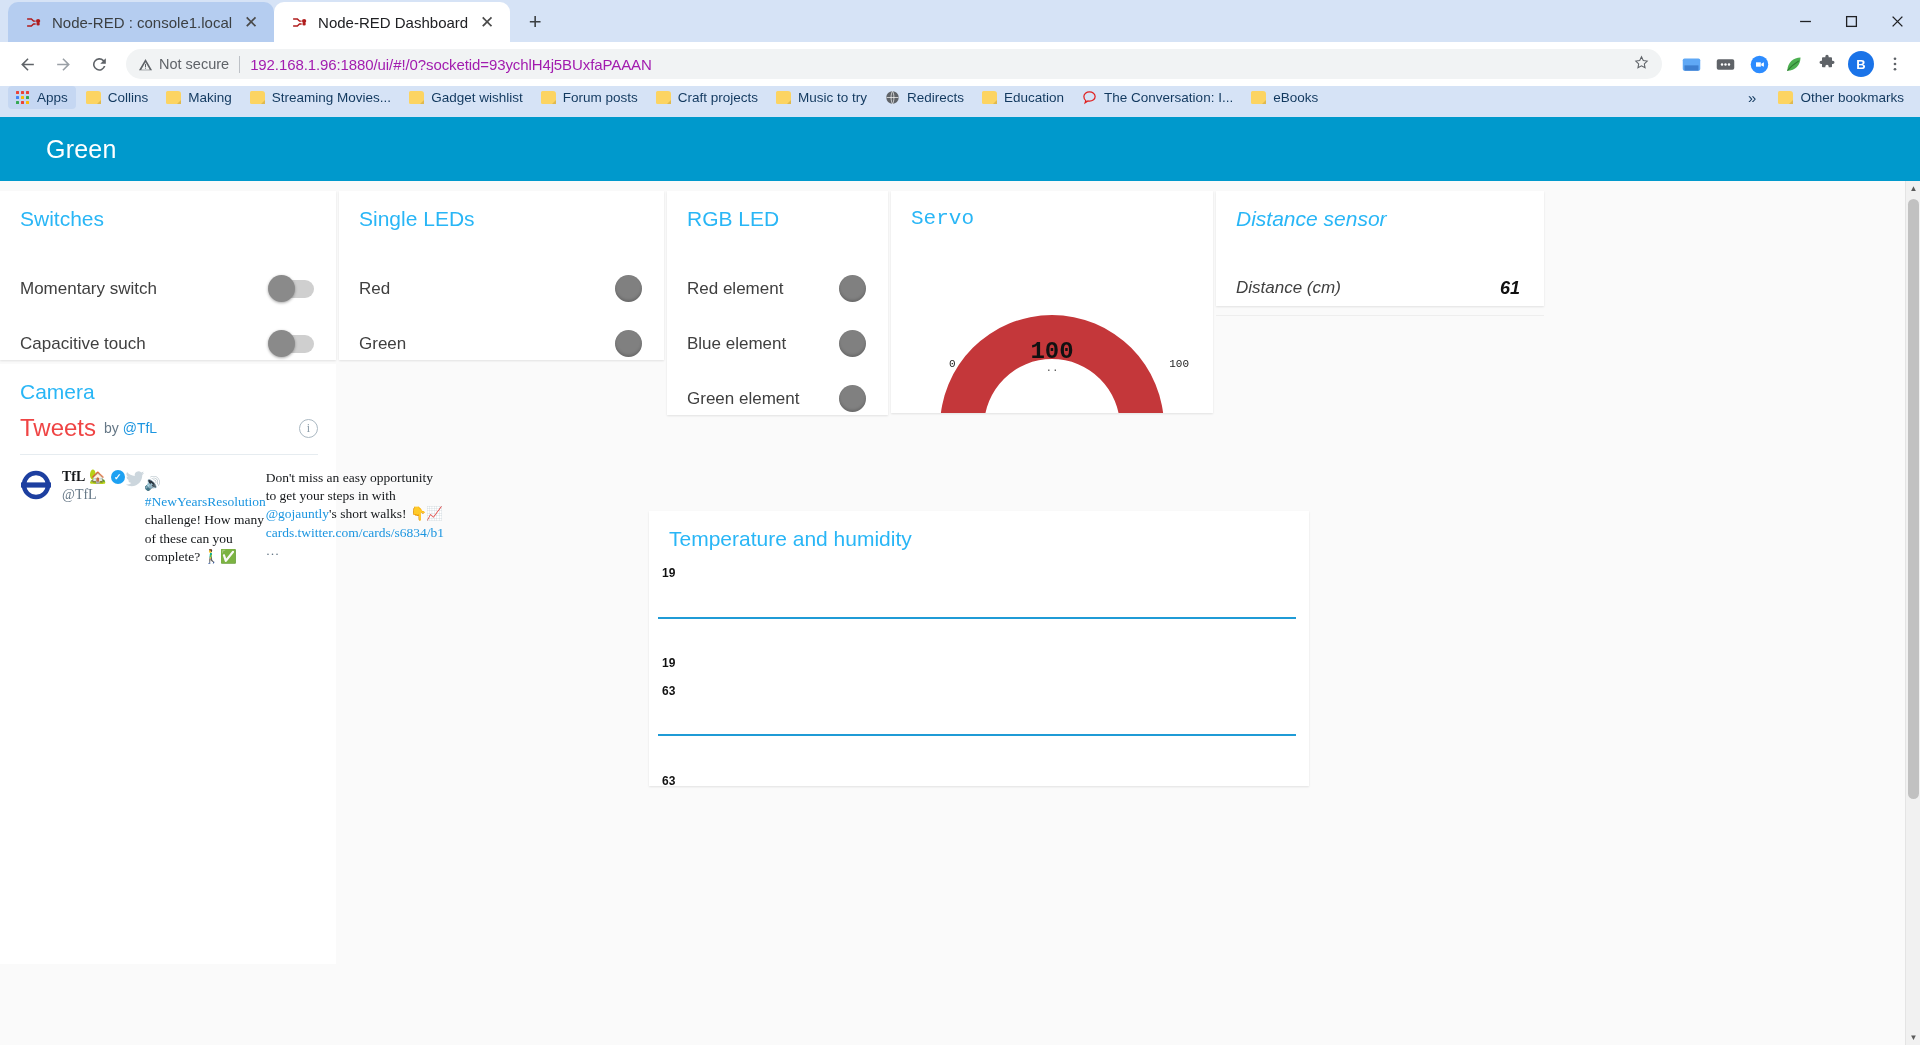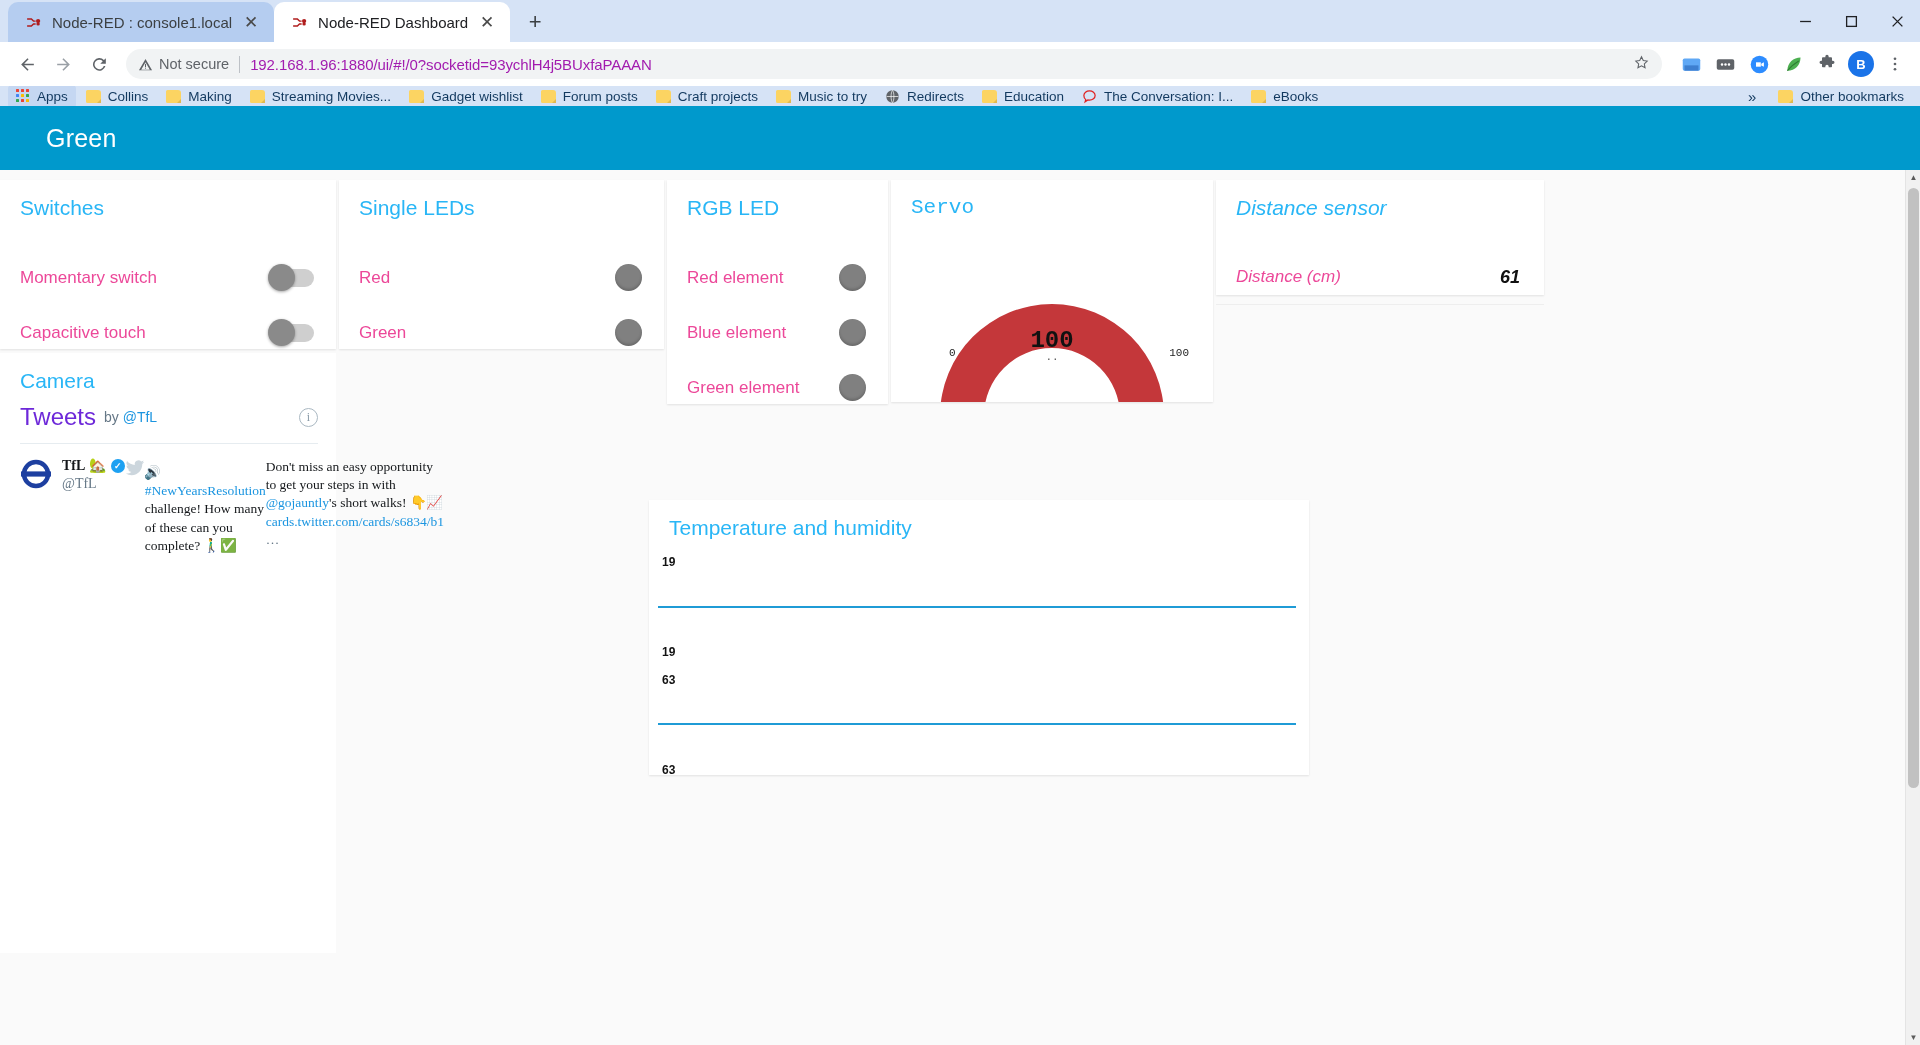--- a/index.html
+++ b/index.html
@@ -101,24 +101,24 @@
   .tb-icons { display: flex; align-items: center; gap: 4px; padding-left: 4px; }
   .tb-icon { width: 30px; height: 30px; display: flex; align-items: center; justify-content: center; }
   .avatar-btn {
     width: 26px; height: 26px; border-radius: 50%;
     background: #1a73e8; color: #fff;
     display: flex; align-items: center; justify-content: center;
     font-size: 13px; font-weight: bold;
   }
 
   .bookmarkbar {
-    height: 20px;
+    height: 31px;
     background: #d6e3f6;
     display: flex;
-    align-items: center;
+    align-items: flex-start;
     padding: 0 8px;
     font-size: 13.5px;
     color: #1f3a5f;
     gap: 2px;
     overflow: hidden;
     white-space: nowrap;
   }
   .bm {
     display: flex; align-items: center; gap: 7px;
     padding: 4px 8px; border-radius: 4px;
@@ -175,21 +175,21 @@
     font-weight: 400;
     padding: 16px 0 0 20px;
   }
   .row-item {
     display: flex;
     align-items: center;
     justify-content: space-between;
     padding: 0 22px 0 20px;
     height: 55px;
   }
-  .row-label { font-size: 17px; color: #ec4899; font-weight: 400; }
+  .row-label { font-size: 17px; color: #404040; font-weight: 400; }
 
   
   .toggle {
     width: 44px; height: 18px; border-radius: 9px;
     background: #cfcfcf; position: relative; flex: 0 0 44px;
   }
   .toggle .knob {
     position: absolute; left: -2px; top: -5px;
     width: 27px; height: 27px; border-radius: 50%;
     background: #8a8a8a;
@@ -236,21 +236,21 @@
     position: absolute; height: 2px; background: #1F9BD6;
   }
 
   
   .tw-wrap { padding: 10px 18px 0 20px; }
   .tw-head {
     display: flex; align-items: center;
     padding-bottom: 12px;
     border-bottom: 1px solid #e6ecf0;
   }
-  .tw-title { font-size: 24px; color: #6d28d9; font-weight: 400; }
+  .tw-title { font-size: 24px; color: #ef4444; font-weight: 400; }
   .tw-by { font-size: 14px; color: #657786; margin-left: 8px; }
   .tw-by a { color: #1b95e0; }
   .tw-info {
     margin-left: auto;
     width: 19px; height: 19px; border-radius: 50%;
     border: 1.3px solid #aab8c2; color: #8899a6;
     font-size: 12px; display: flex; align-items: center; justify-content: center;
     font-family: "Liberation Serif", serif;
   }
   .tw-tweet { padding-top: 14px; display: flex; flex-direction: row; font-family: Liberation Serif, serif; }

